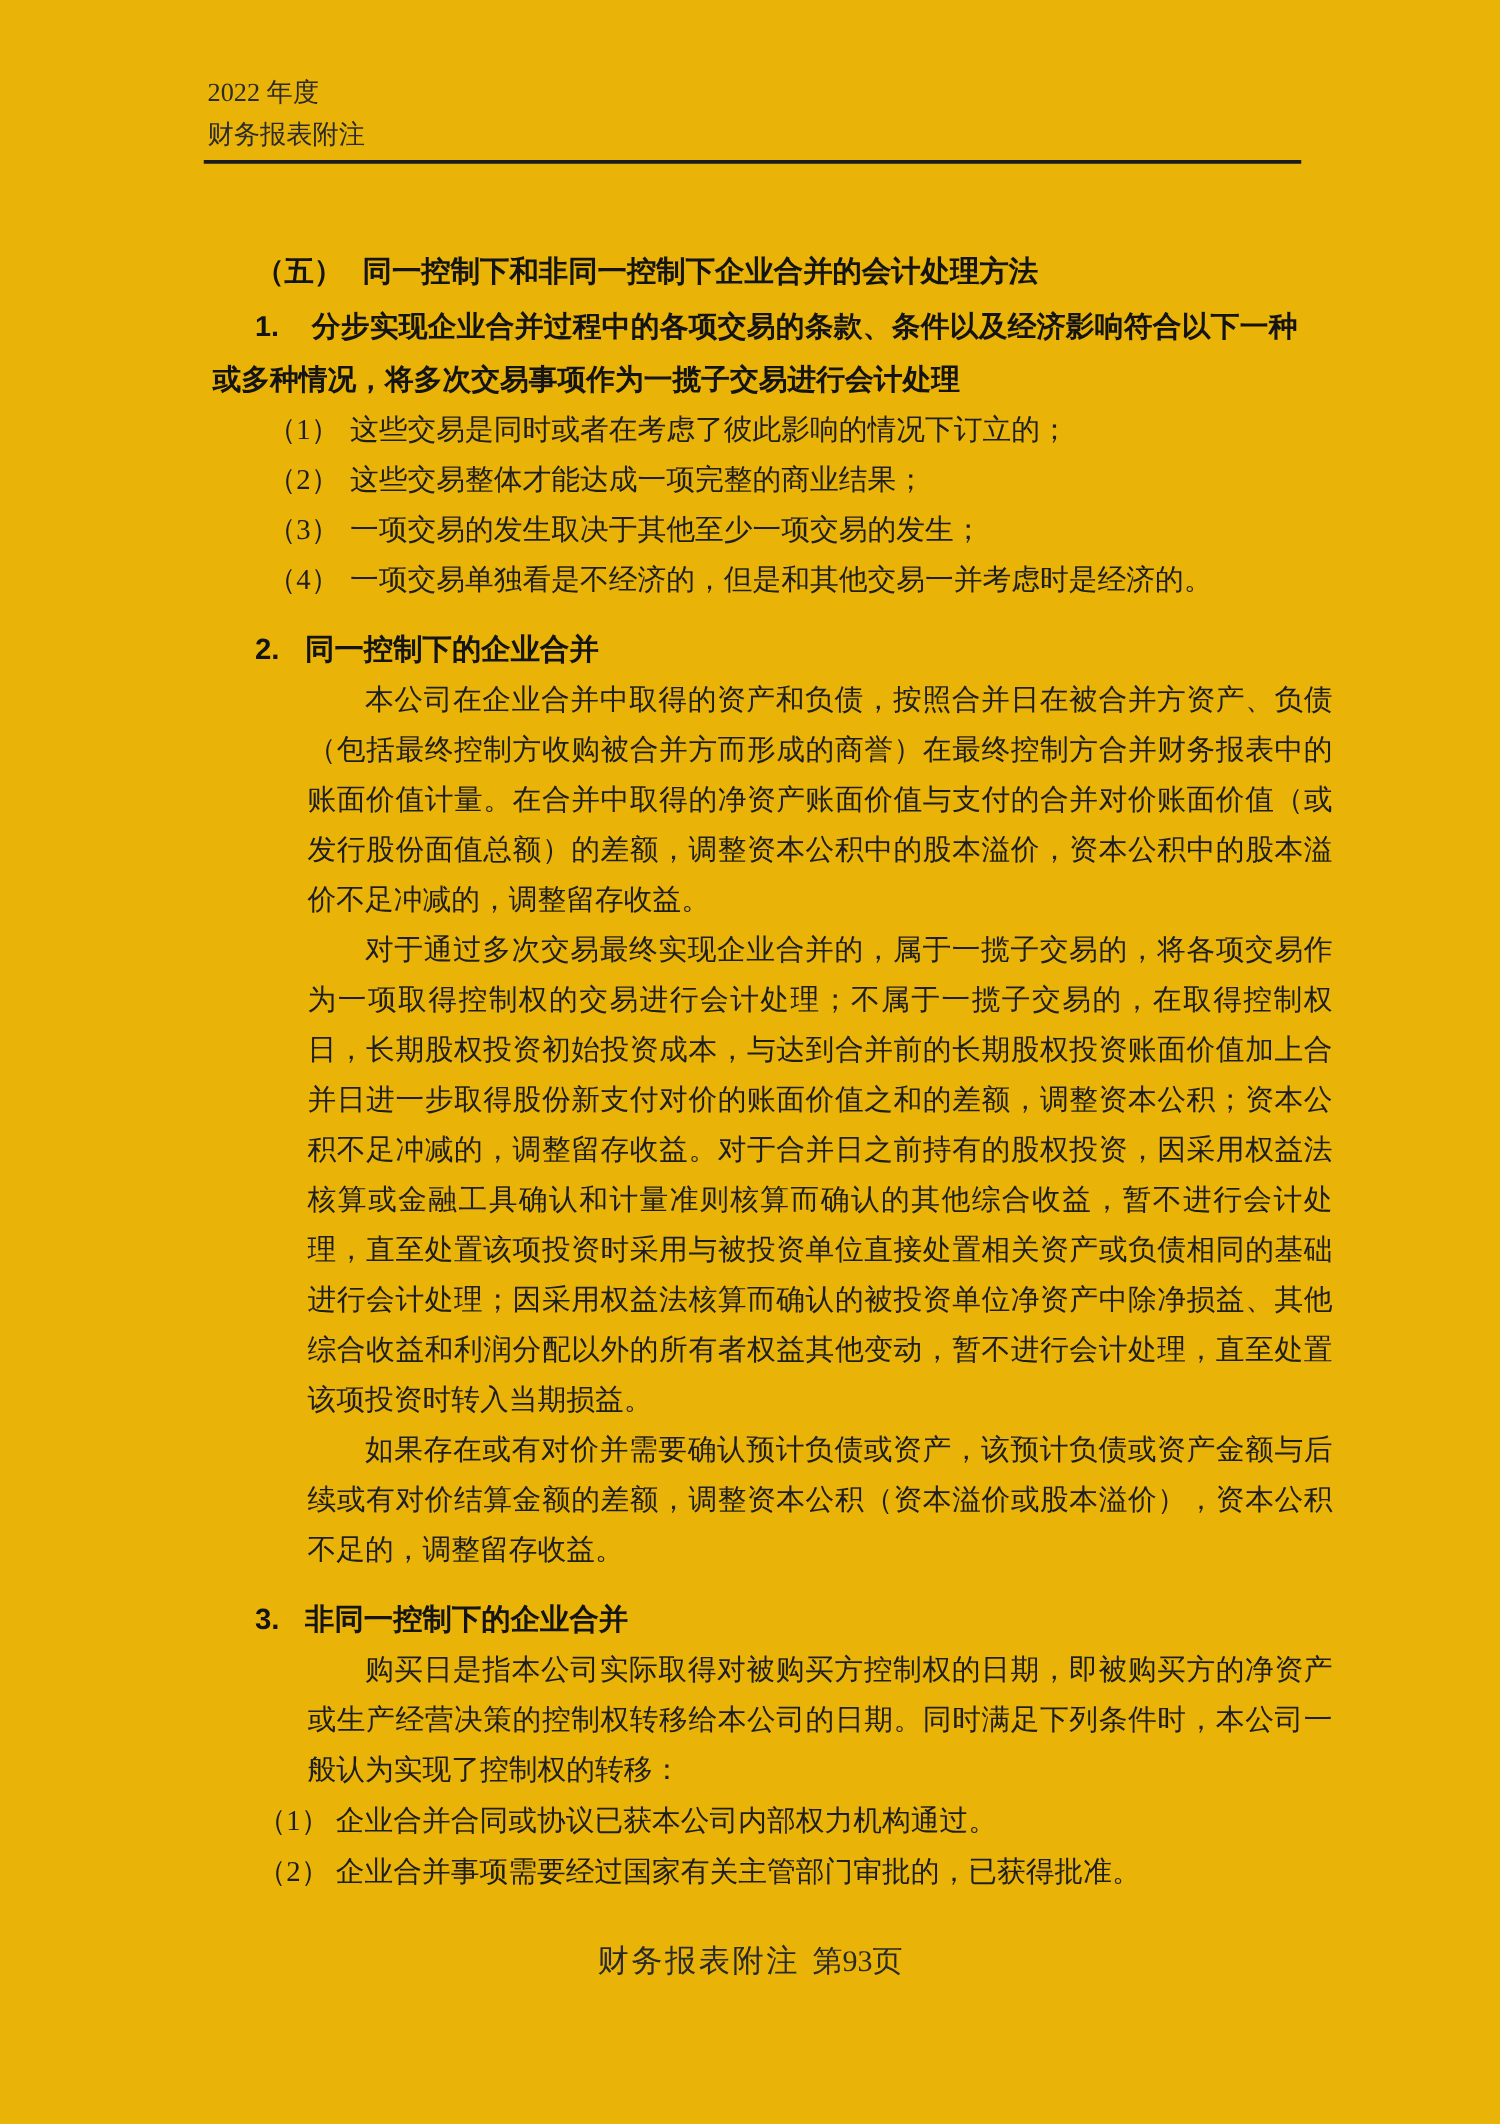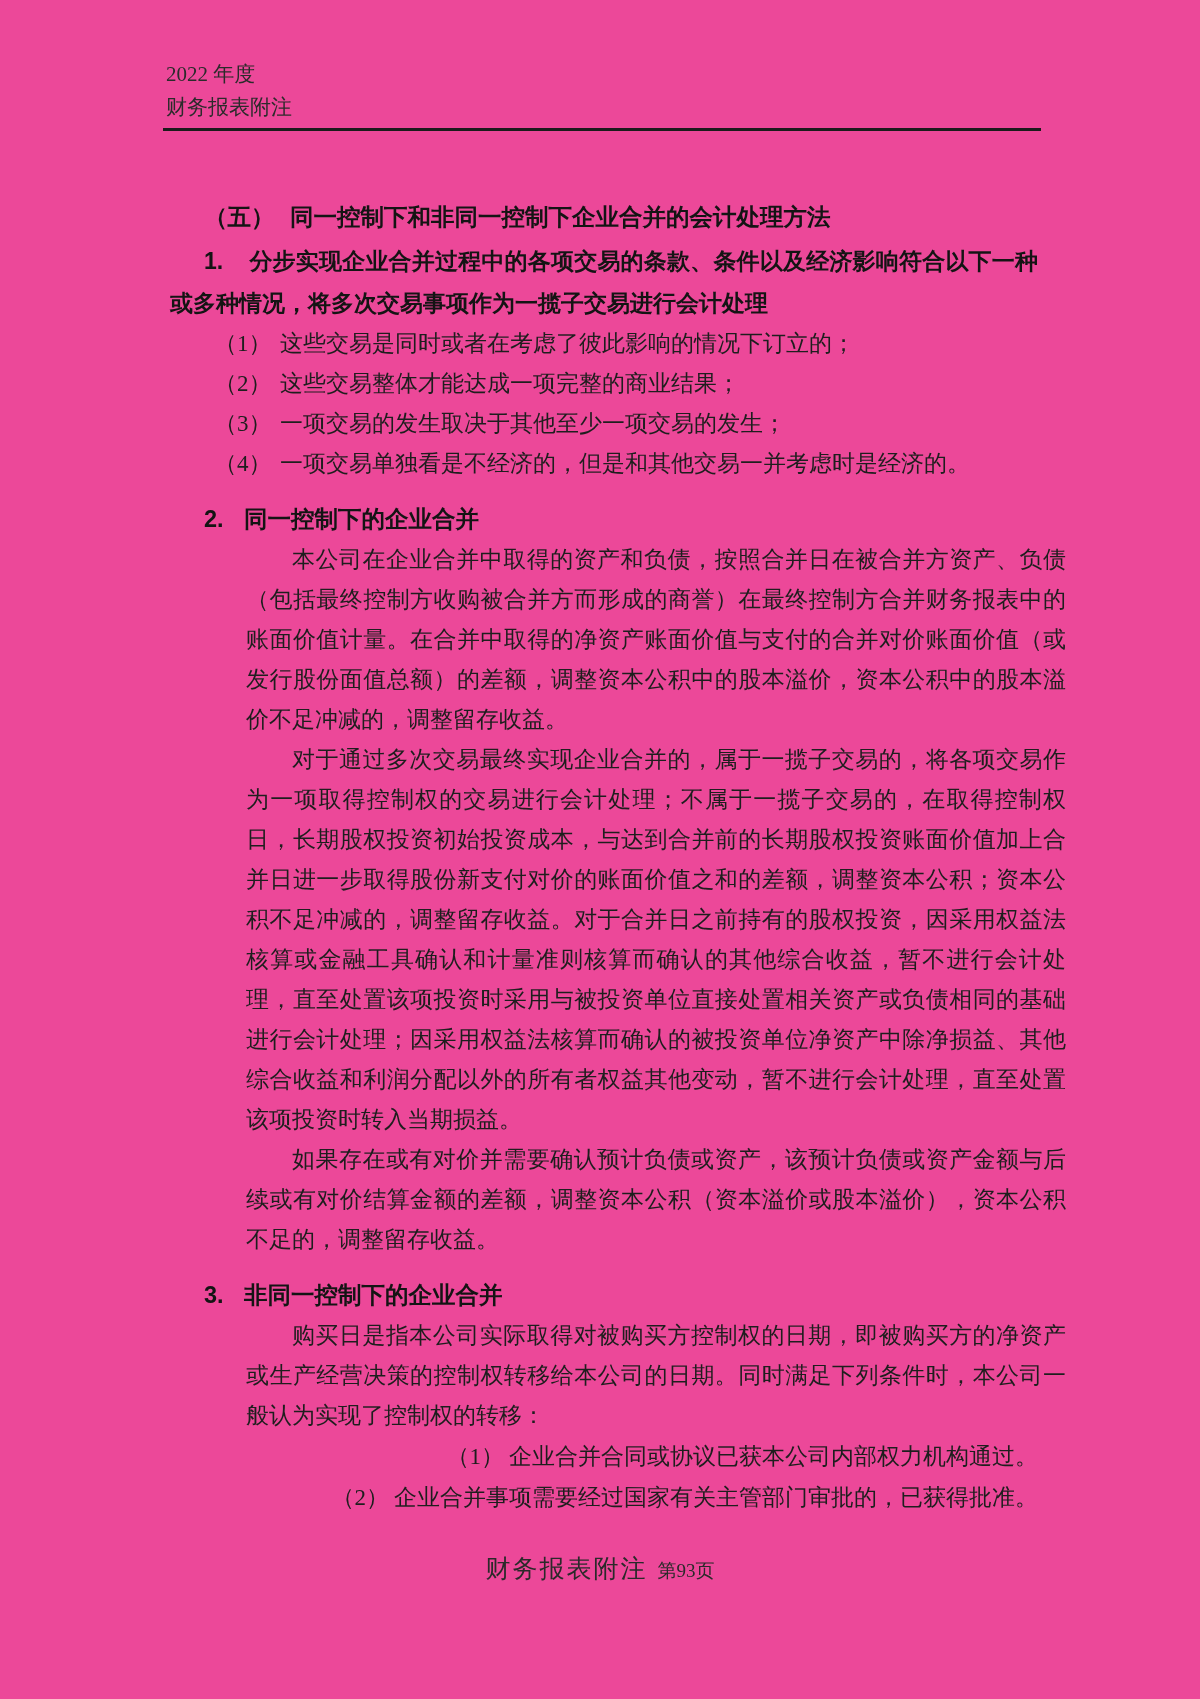--- a/index.html
+++ b/index.html
@@ -6,21 +6,21 @@
     margin: 0;
     padding: 0;
     background: #f4f4f2;
     font-family: "Liberation Serif", serif;
   }
   .page {
     position: relative;
     width: 1200px;
     height: 1699px;
     margin: 0 auto;
-    background: #ec4899;
+    background: #eab308;
     color: #1e1e1e;
     overflow: hidden;
   }
   
   .page-header {
     position: absolute;
     left: 166px;
     top: 58px;
     font-size: 21px;
     line-height: 33px;
@@ -100,40 +100,39 @@
   .para {
     margin-left: 76px;
     width: 820px;
     text-indent: 46px;
     text-align: justify;
     line-height: 40px;
   }
   .flush-list .list-item {
     margin-left: 36px;
     line-height: 41px;
-    text-align: right;
   }
   .flush-list .item-num {
     padding-right: 5px;
   }
   
   .page-footer {
     position: absolute;
     left: 0;
     top: 1552px;
     width: 1200px;
     text-align: center;
     color: #2a2a2a;
   }
   .footer-title {
     font-size: 25px;
     letter-spacing: 2px;
   }
   .footer-page {
-    font-size: 19px;
+    font-size: 24px;
     margin-left: 10px;
   }
 </style>
 </head>
 <body>
 
 <div class="page">
 
   <div class="page-header">
     <div>2022 年度</div>

